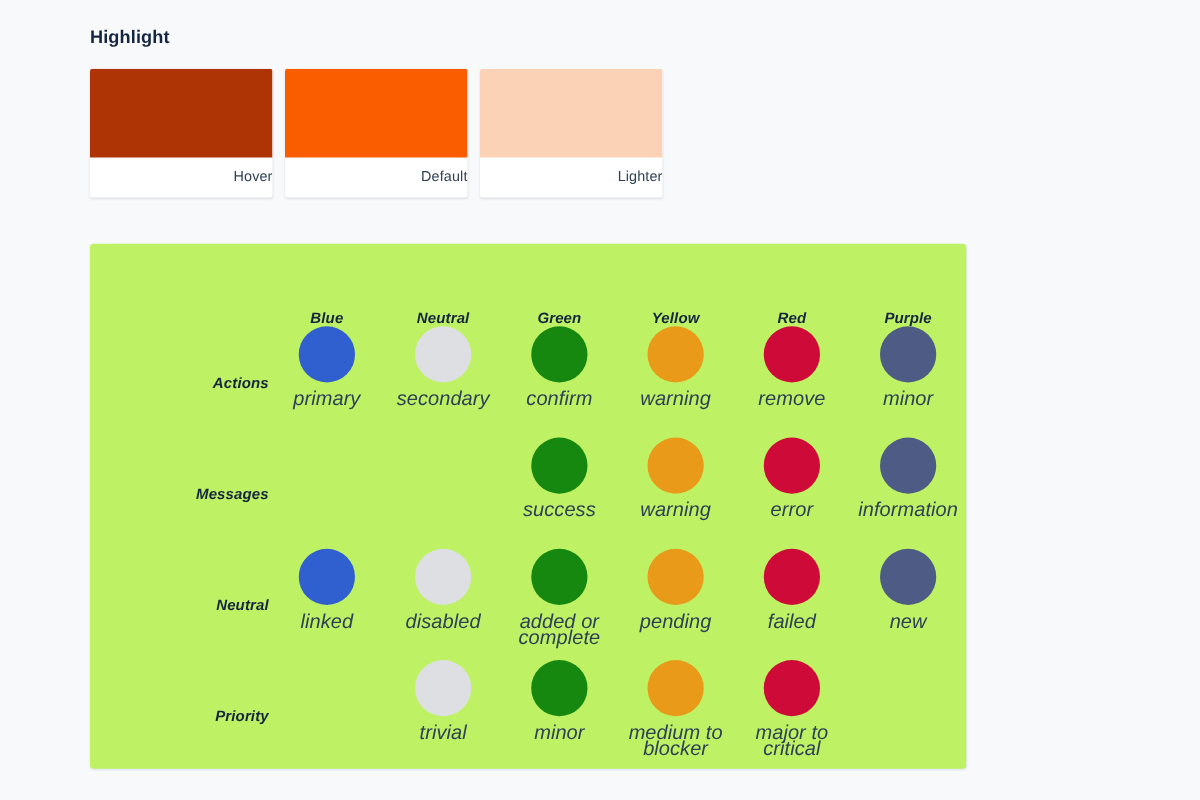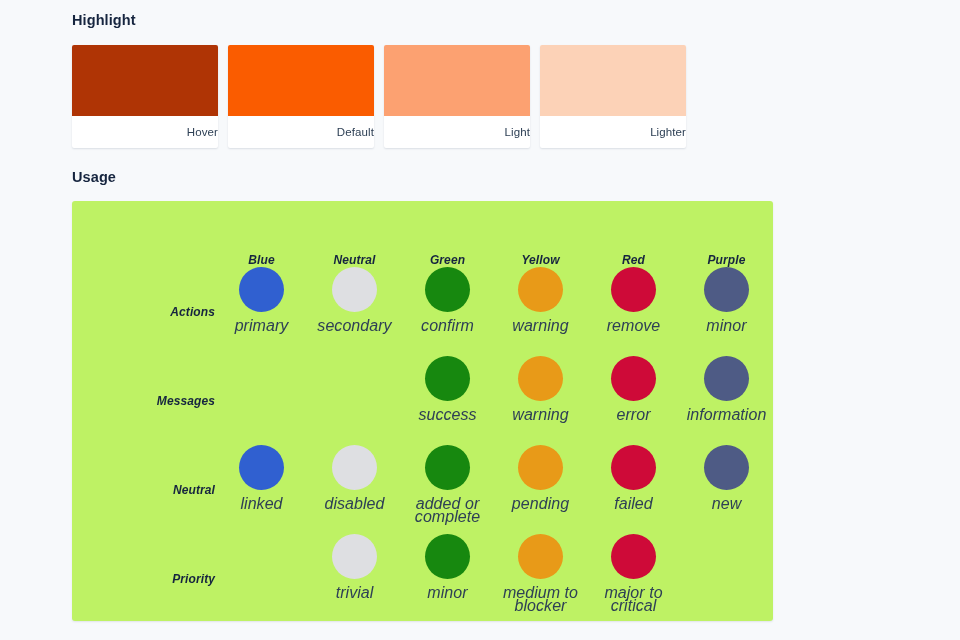--- a/index.html
+++ b/index.html
@@ -14,21 +14,21 @@
     font-family: "Liberation Sans", sans-serif;
     color: #1B2B48;
     -webkit-font-smoothing: antialiased;
   }
 
   .page {
     position: relative;
     width: 845px;
     height: 640px;
     box-sizing: border-box;
-    padding: 6px 72px;
+    padding: 16px 72px;
   }
 
   
   .section-title {
     font-size: 14.5px;
     font-weight: bold;
     color: #16253F;
     letter-spacing: 0.1px;
     margin: 0;
   }
@@ -142,32 +142,27 @@
     <div class="swatch-row" id="swatch-row">
         <div class="swatch-card">
           <div class="swatch-chip" style="background: rgb(175, 52, 5);"></div>
           <div class="swatch-label">Hover</div>
         </div>
         <div class="swatch-card">
           <div class="swatch-chip" style="background: rgb(250, 92, 0);"></div>
           <div class="swatch-label">Default</div>
         </div>
         <div class="swatch-card">
-          <div class="swatch-chip" style="background: rgb(252, 161, 113);"></div>
-          <div class="swatch-label">Light</div>
-        </div>
-        <div class="swatch-card">
           <div class="swatch-chip" style="background: rgb(252, 210, 183);"></div>
           <div class="swatch-label">Lighter</div>
         </div>
       </div>
   </div>
 
   <div id="usage-title-wrap">
-    <h2 class="section-title">Usage</h2>
     <div class="usage-panel">
       <table class="usage-table">
         <colgroup id="usage-colgroup">
             <col class="rowlabel-col">
             <col>
             <col>
             <col>
             <col>
             <col>
             <col>

